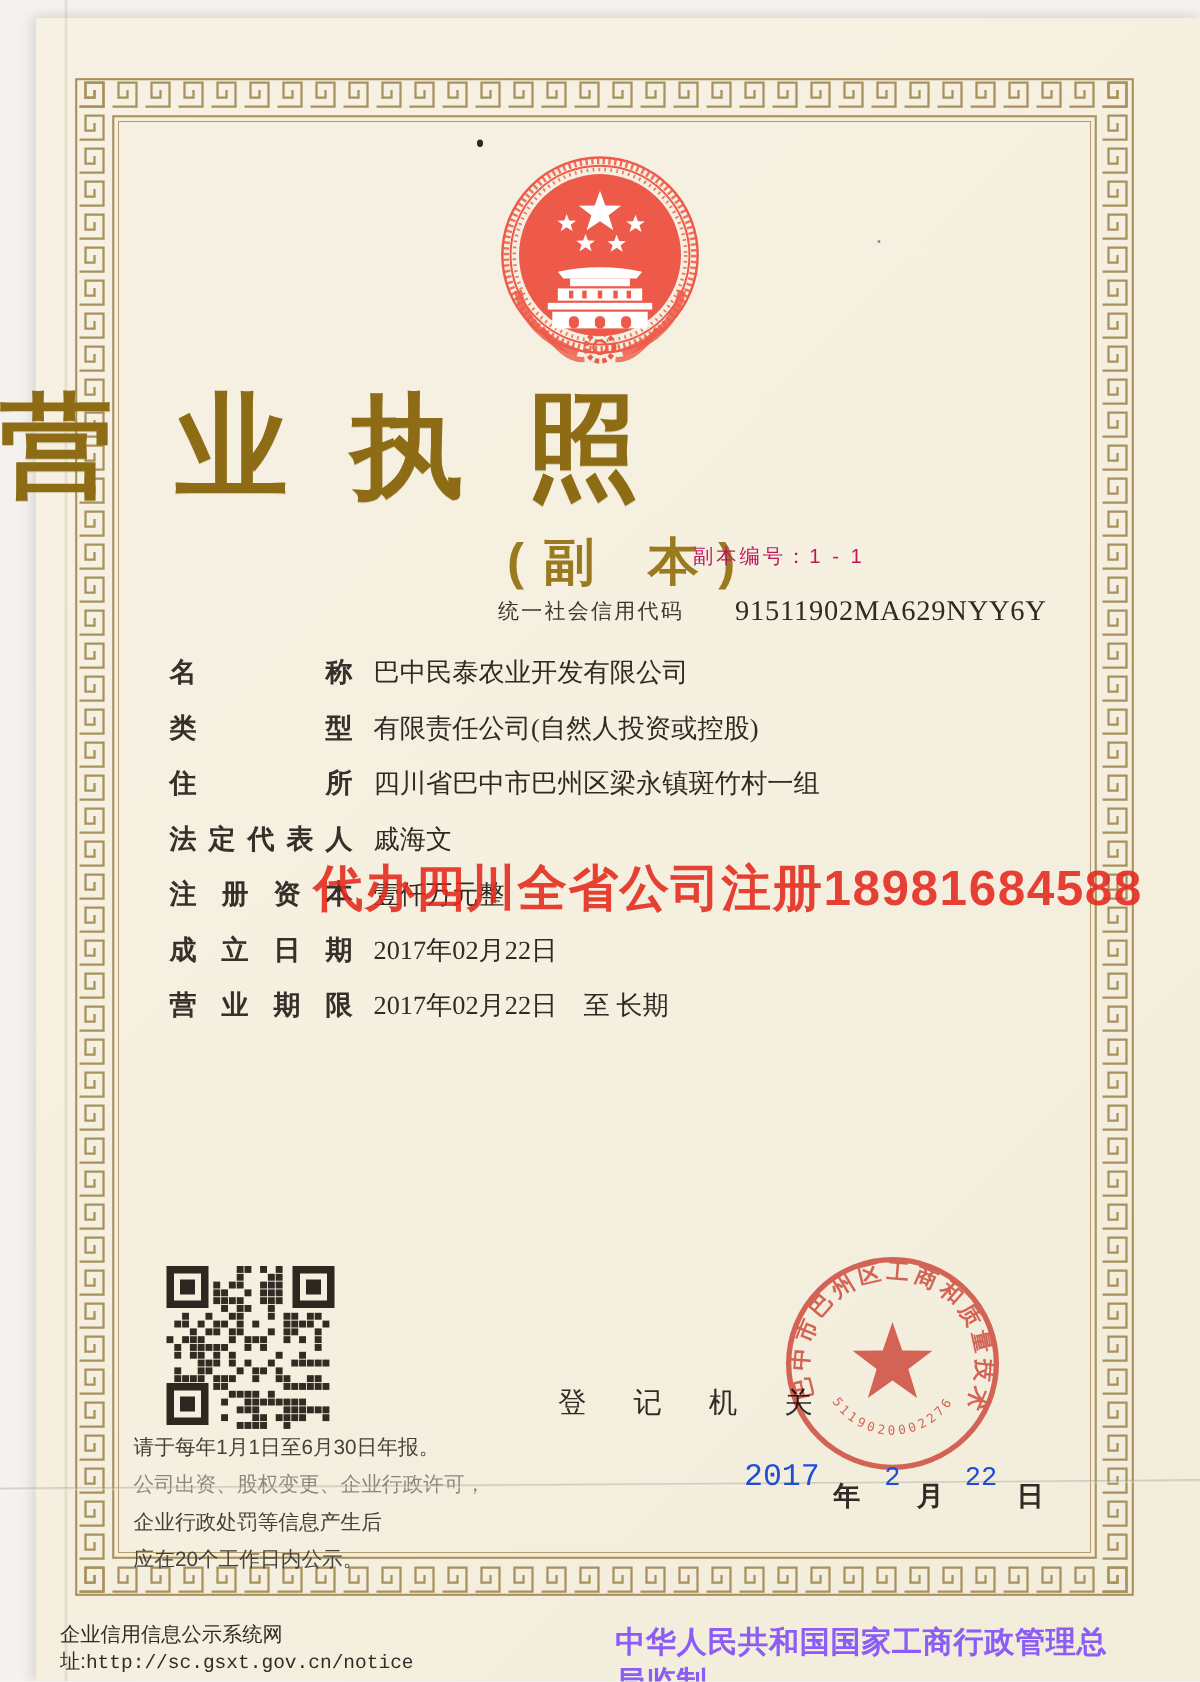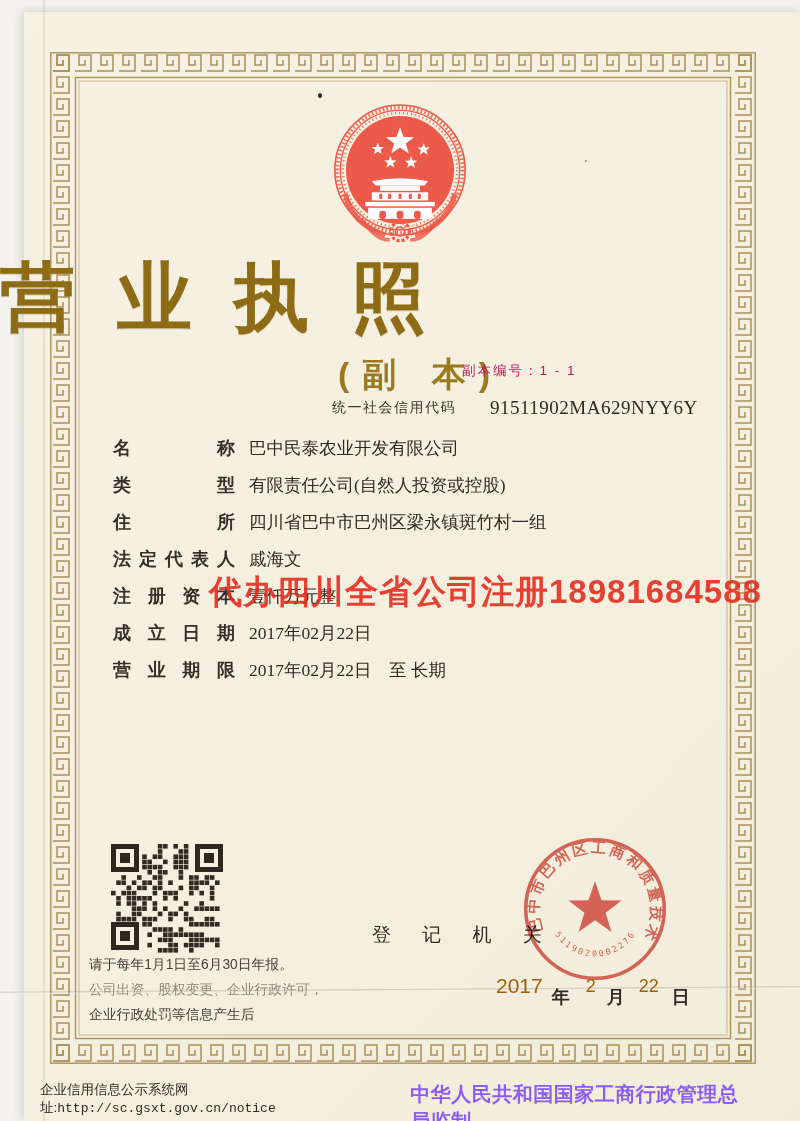--- a/index.html
+++ b/index.html
@@ -60,21 +60,21 @@
   .qr{position:absolute;left:108px;top:841px;}
 
   .notes{position:absolute;left:89px;top:952px;width:310px;font-size:13.8px;
     line-height:25px;color:#45403a;}
   .notes .line2{opacity:.6;}
 
   .reg-authority{position:absolute;left:372px;top:922px;font-size:19px;font-weight:400;
     letter-spacing:13px;color:#2f2b25;white-space:nowrap;}
 
   .date-row{position:absolute;left:496px;top:974px;display:flex;align-items:flex-start;z-index:6;}
-  .date-num{font-family:Liberation Sans, sans-serif;color:#a16207;}
+  .date-num{font-family:Liberation Mono, monospace;color:#1d4ed8;}
   .d-year{font-size:21px;}
   .d-month{font-size:18px;margin-left:16px;margin-top:2px;}
   .d-day{font-size:18px;margin-left:14px;margin-top:2px;}
   .date-char{font-size:18px;font-weight:700;margin-top:11px;color:#2f2b25;}
   .c-year{margin-left:9px;} .c-month{margin-left:11px;} .c-day{margin-left:13px;}
 
   .stamp{position:absolute;left:506px;top:818px;mix-blend-mode:multiply;opacity:.87;z-index:4;}
 
   .footer{position:absolute;left:0;right:0;top:1081px;display:flex;
     justify-content:space-between;padding:0 46px 0 40px;}
@@ -363,20 +363,21 @@
       <rect x="60.2" y="107.0" width="4.6000000000000005" height="4.6000000000000005"></rect>
       <rect x="65.4" y="107.0" width="4.6000000000000005" height="4.6000000000000005"></rect>
       <rect x="81.0" y="107.0" width="4.6000000000000005" height="4.6000000000000005"></rect>
     </g>
 </svg>
 
 <div class="notes">
   <div>请于每年1月1日至6月30日年报。</div>
   <div class="line2">公司出资、股权变更、企业行政许可，</div>
   <div>企业行政处罚等信息产生后</div>
+  <div>应在20个工作日内公示。</div>
 </div>
 
 <div class="reg-authority">登 记 机 关</div>
 
 <div class="date-row">
   <span class="date-num d-year">2017</span>
   <span class="date-char c-year">年</span>
   <span class="date-num d-month">2</span>
   <span class="date-char c-month">月</span>
   <span class="date-num d-day">22</span>

